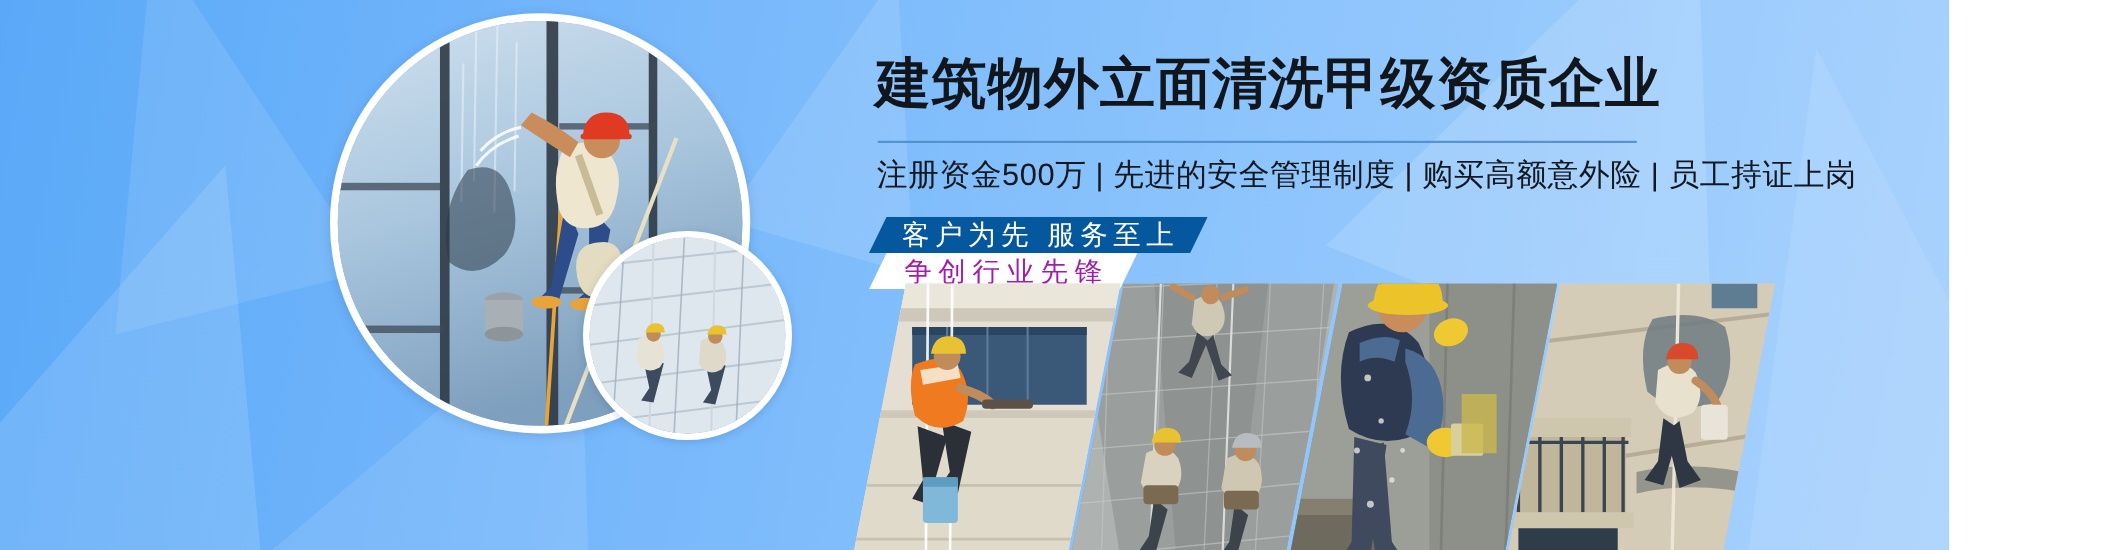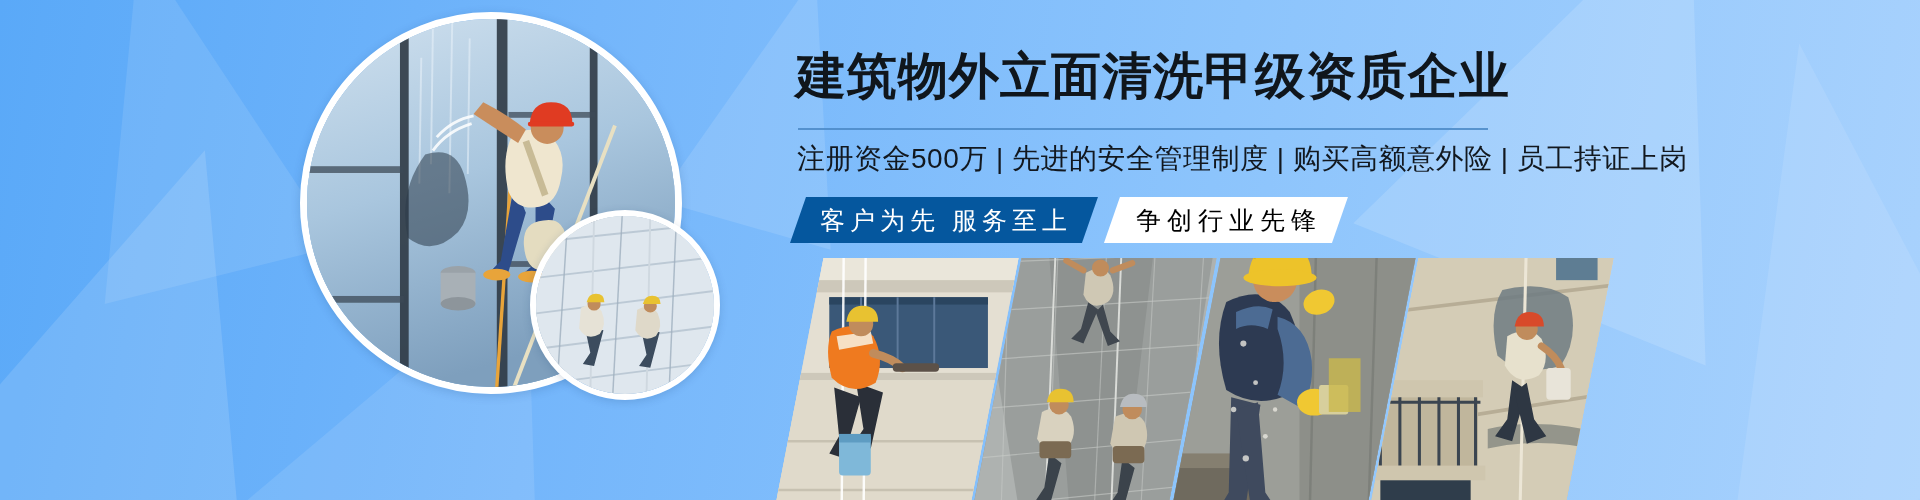--- a/index.html
+++ b/index.html
@@ -6,21 +6,21 @@
     margin: 0;
     padding: 0;
     background: #ffffff;
   }
   body {
     font-family: "Liberation Sans", "DejaVu Sans", sans-serif;
   }
 
   .banner {
     position: relative;
-    width: 1920px;
+    width: 1772px;
     height: 500px;
     overflow: hidden;
     background: linear-gradient(100deg, #5aa9f8 0%, #74b6fb 30%, #8cc4fc 62%, #a9d2fd 100%);
   }
 
   
   .bg-shapes { position:absolute; inset:0; overflow:hidden; }
   .tri { position: absolute; }
 
   .tri-a {
@@ -126,40 +126,41 @@
     white-space: nowrap;
   }
 
   
   .slogan-bar {
     position: absolute;
     left: 790px; top: 197px;
     height: 46px;
     display: flex;
     align-items: flex-start;
+    flex-direction: column;
   }
   .slogan-blue, .slogan-white {
     display: flex;
     align-items: center;
     justify-content: center;
     height: 46px;
     box-sizing: border-box;
   }
   .slogan-blue {
     background: #05579e;
     color: #ffffff;
     padding: 0 26px 0 30px;
     font-size: 25px;
     letter-spacing: 5px;
     clip-path: polygon(16px 0, 100% 0, calc(100% - 16px) 100%, 0 100%);
     margin-right: -4px;
   }
   .slogan-white {
     background: #ffffff;
-    color: #000000;
+    color: #a21caf;
     padding: 0 26px 0 32px;
     font-size: 25px;
     letter-spacing: 6px;
     clip-path: polygon(16px 0, 100% 0, calc(100% - 16px) 100%, 0 100%);
   }
   .slogan-gap { width: 10px; }
 
   
   .strip {
     position: absolute;

